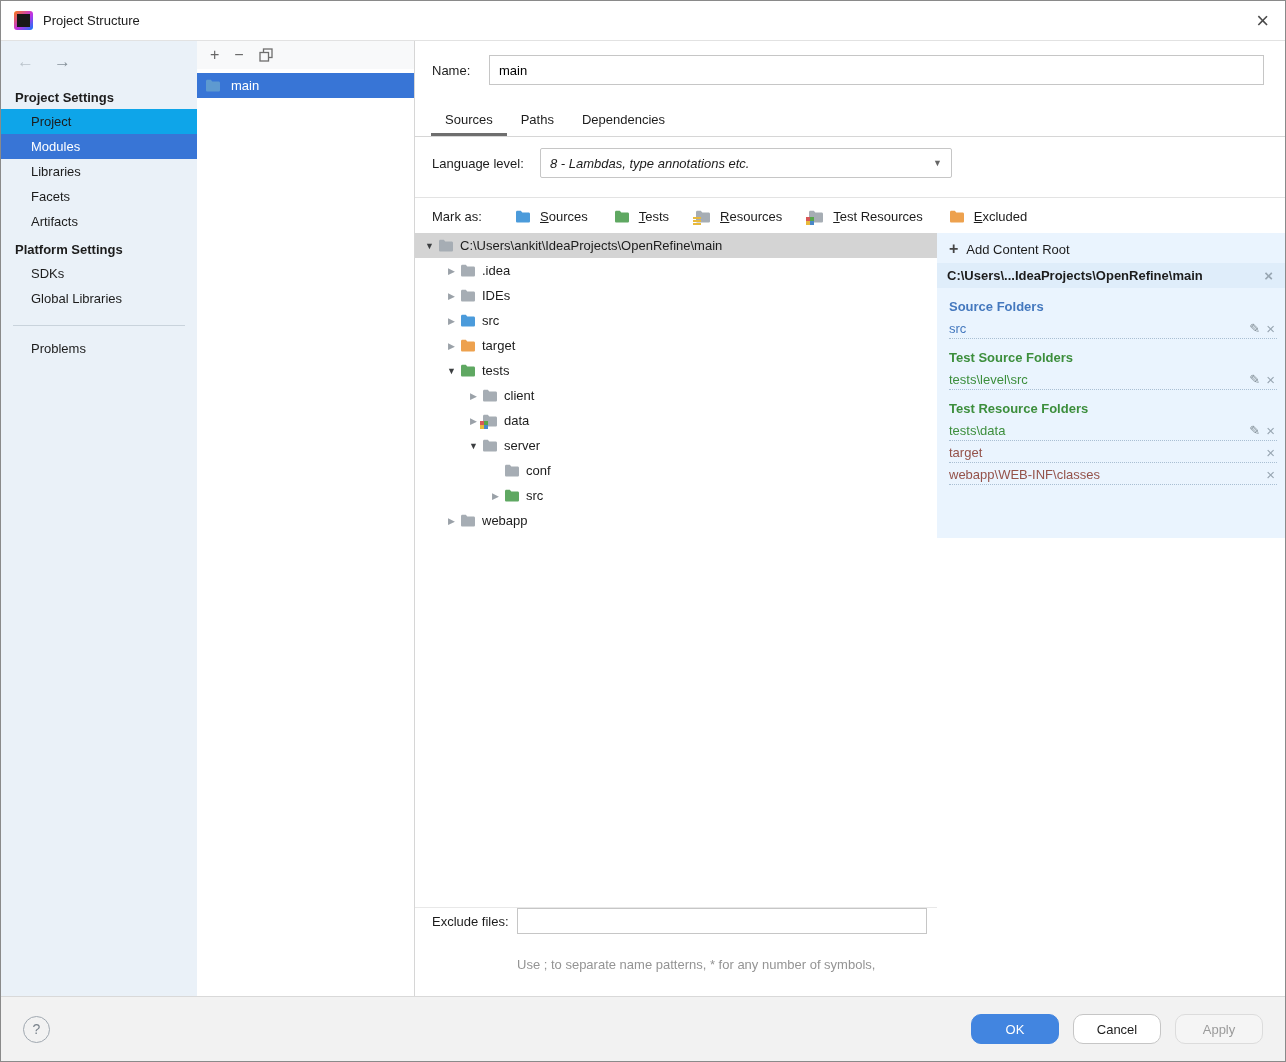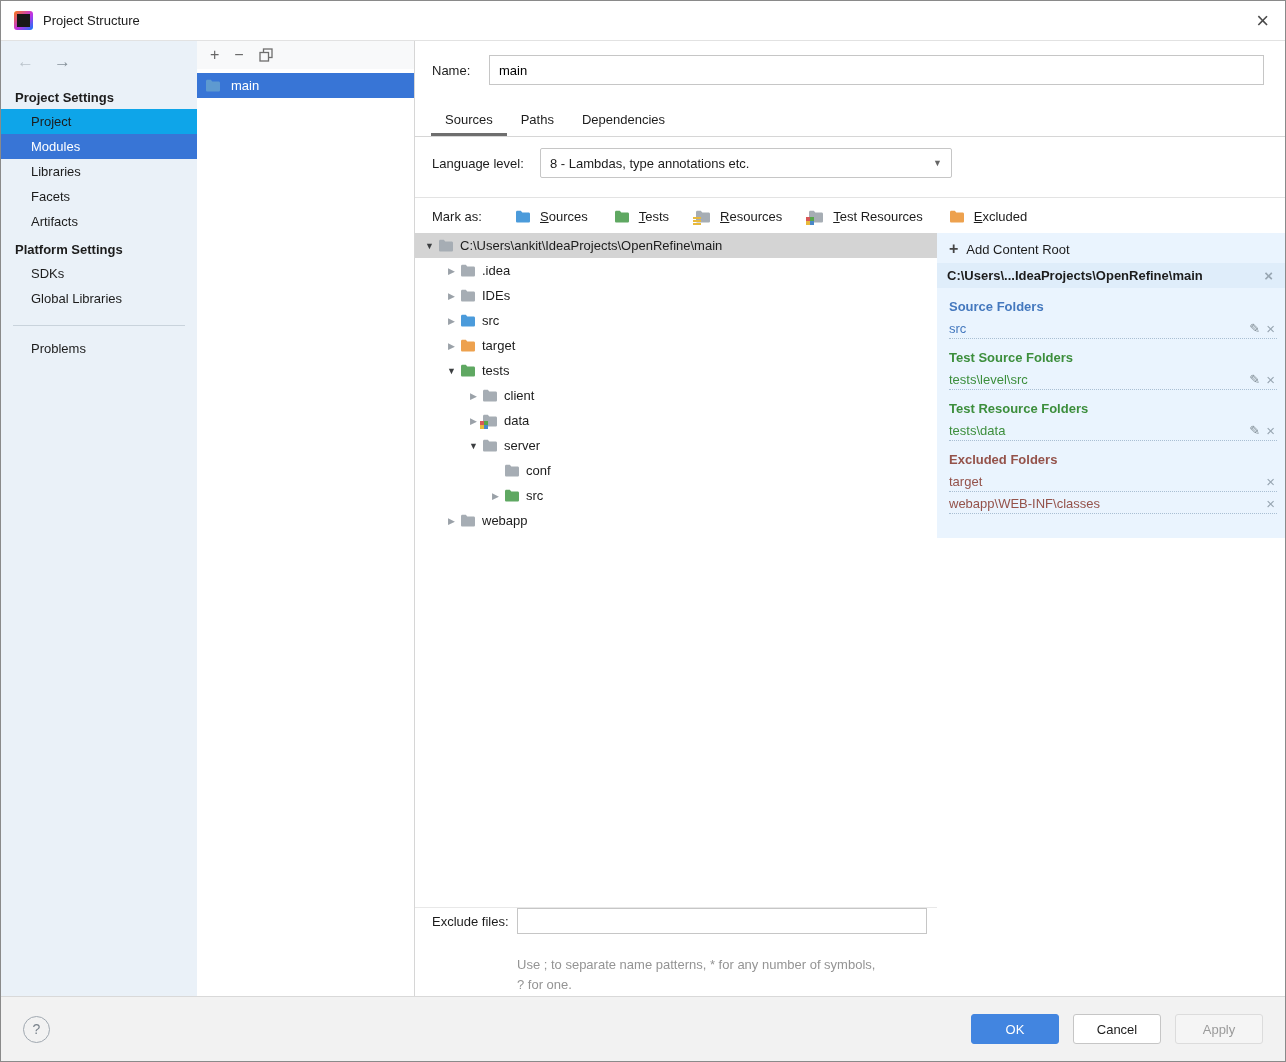--- a/index.html
+++ b/index.html
@@ -48,21 +48,21 @@
 
   .tabs { position:absolute; top:64px; left:16px; display:flex; }
   .tab { height:31px; padding:7px 14px 0; cursor:pointer; }
   .tab.selected { border-bottom:3px solid #6e6e6e; }
   .sep-tabs { position:absolute; top:95px; left:0; right:0; border-top:1px solid #d6d6d6; }
 
   .lang-row { position:absolute; top:108px; left:17px; height:28px; display:flex; align-items:center; }
   .lang-label { width:108px; }
   .combo { width:412px; height:30px; border:1px solid #c6c6c6; border-radius:2px; display:flex; align-items:center;
            padding:0 9px; background:#fff; cursor:pointer; }
-  .combo-value { flex:1; }
+  .combo-value { flex:1;font-style:italic; }
   .combo-arrow { color:#666; font-size:9px; }
 
   .sep2 { position:absolute; top:156px; left:0; right:0; border-top:1px solid #e3e3e3; }
 
   .mark-row { position:absolute; top:161px; left:17px; height:28px; display:flex; align-items:center; }
   .mark-label { width:76px; }
   .mark-btn { display:flex; align-items:center; gap:5px; padding:3px 7px; margin-right:12px; border-radius:2px; cursor:pointer; }
   .mark-btn u { text-decoration:underline; }
 
   
@@ -102,21 +102,21 @@
   .exclude-label { width:85px; }
   .exclude-input { width:410px; height:26px; }
   .hint { position:absolute; top:914px; left:102px; width:440px; color:#949494; line-height:1.5; }
 
   
   .footer { position:absolute; left:0; right:0; bottom:0; height:65px; background:#f2f2f2; border-top:1px solid #d9d9d9;
             display:flex; align-items:center; padding:0 22px; }
   .help { width:27px; height:27px; border-radius:50%; border:1px solid #a0a8b0; color:#7a838c;
           display:flex; align-items:center; justify-content:center; font-size:14px; cursor:pointer; }
   .footer-buttons { margin-left:auto; display:flex; gap:14px; }
-  .btn { min-width:88px; height:30px; padding:0 18px; border-radius:3px; font:inherit; border:1px solid #c6c6c6;
+  .btn { min-width:88px; height:30px; padding:0 18px; border-radius:10px; font:inherit; border:1px solid #c6c6c6;
          background:#fff; color:#1c1c1c; cursor:pointer; }
   .btn.ok { background:var(--ok-button); border-color:var(--ok-button); color:#fff; }
   .btn.apply.disabled { color:#9b9b9b; background:#f5f5f5; border-color:#dcdcdc; cursor:default; }
 </style>
 </head>
 <body>
 
 <div class="dialog">
 
   <div class="titlebar">
@@ -387,40 +387,38 @@
             <span class="cr-path">tests\level\src</span>
             <span class="cr-pencil">✎</span>
             <span class="cr-x">×</span>
           </div>
           <div class="cr-header test">Test Resource Folders</div>
           <div class="cr-item test">
             <span class="cr-path">tests\data</span>
             <span class="cr-pencil">✎</span>
             <span class="cr-x">×</span>
           </div>
-          <div class="cr-header excluded">Excluded Folders</div>
           <div class="cr-item excluded">
             <span class="cr-path">target</span>
             <span class="cr-x">×</span>
           </div>
           <div class="cr-item excluded">
             <span class="cr-path">webapp\WEB-INF\classes</span>
             <span class="cr-x">×</span>
           </div>
         </div>
     </div>
 
     <div class="sep3"></div>
     <div class="exclude-row">
       <span class="exclude-label">Exclude files:</span>
       <input class="text-input exclude-input" type="text" value="" style="">
     </div>
     <div class="hint">
       <div>Use ; to separate name patterns, * for any number of symbols,</div>
-      <div>? for one.</div>
     </div>
   </div>
 
   <div class="footer">
     <div class="help">
       <span>?</span>
     </div>
     <div class="footer-buttons">
         <button class="btn ok">OK</button>
         <button class="btn cancel">Cancel</button>

